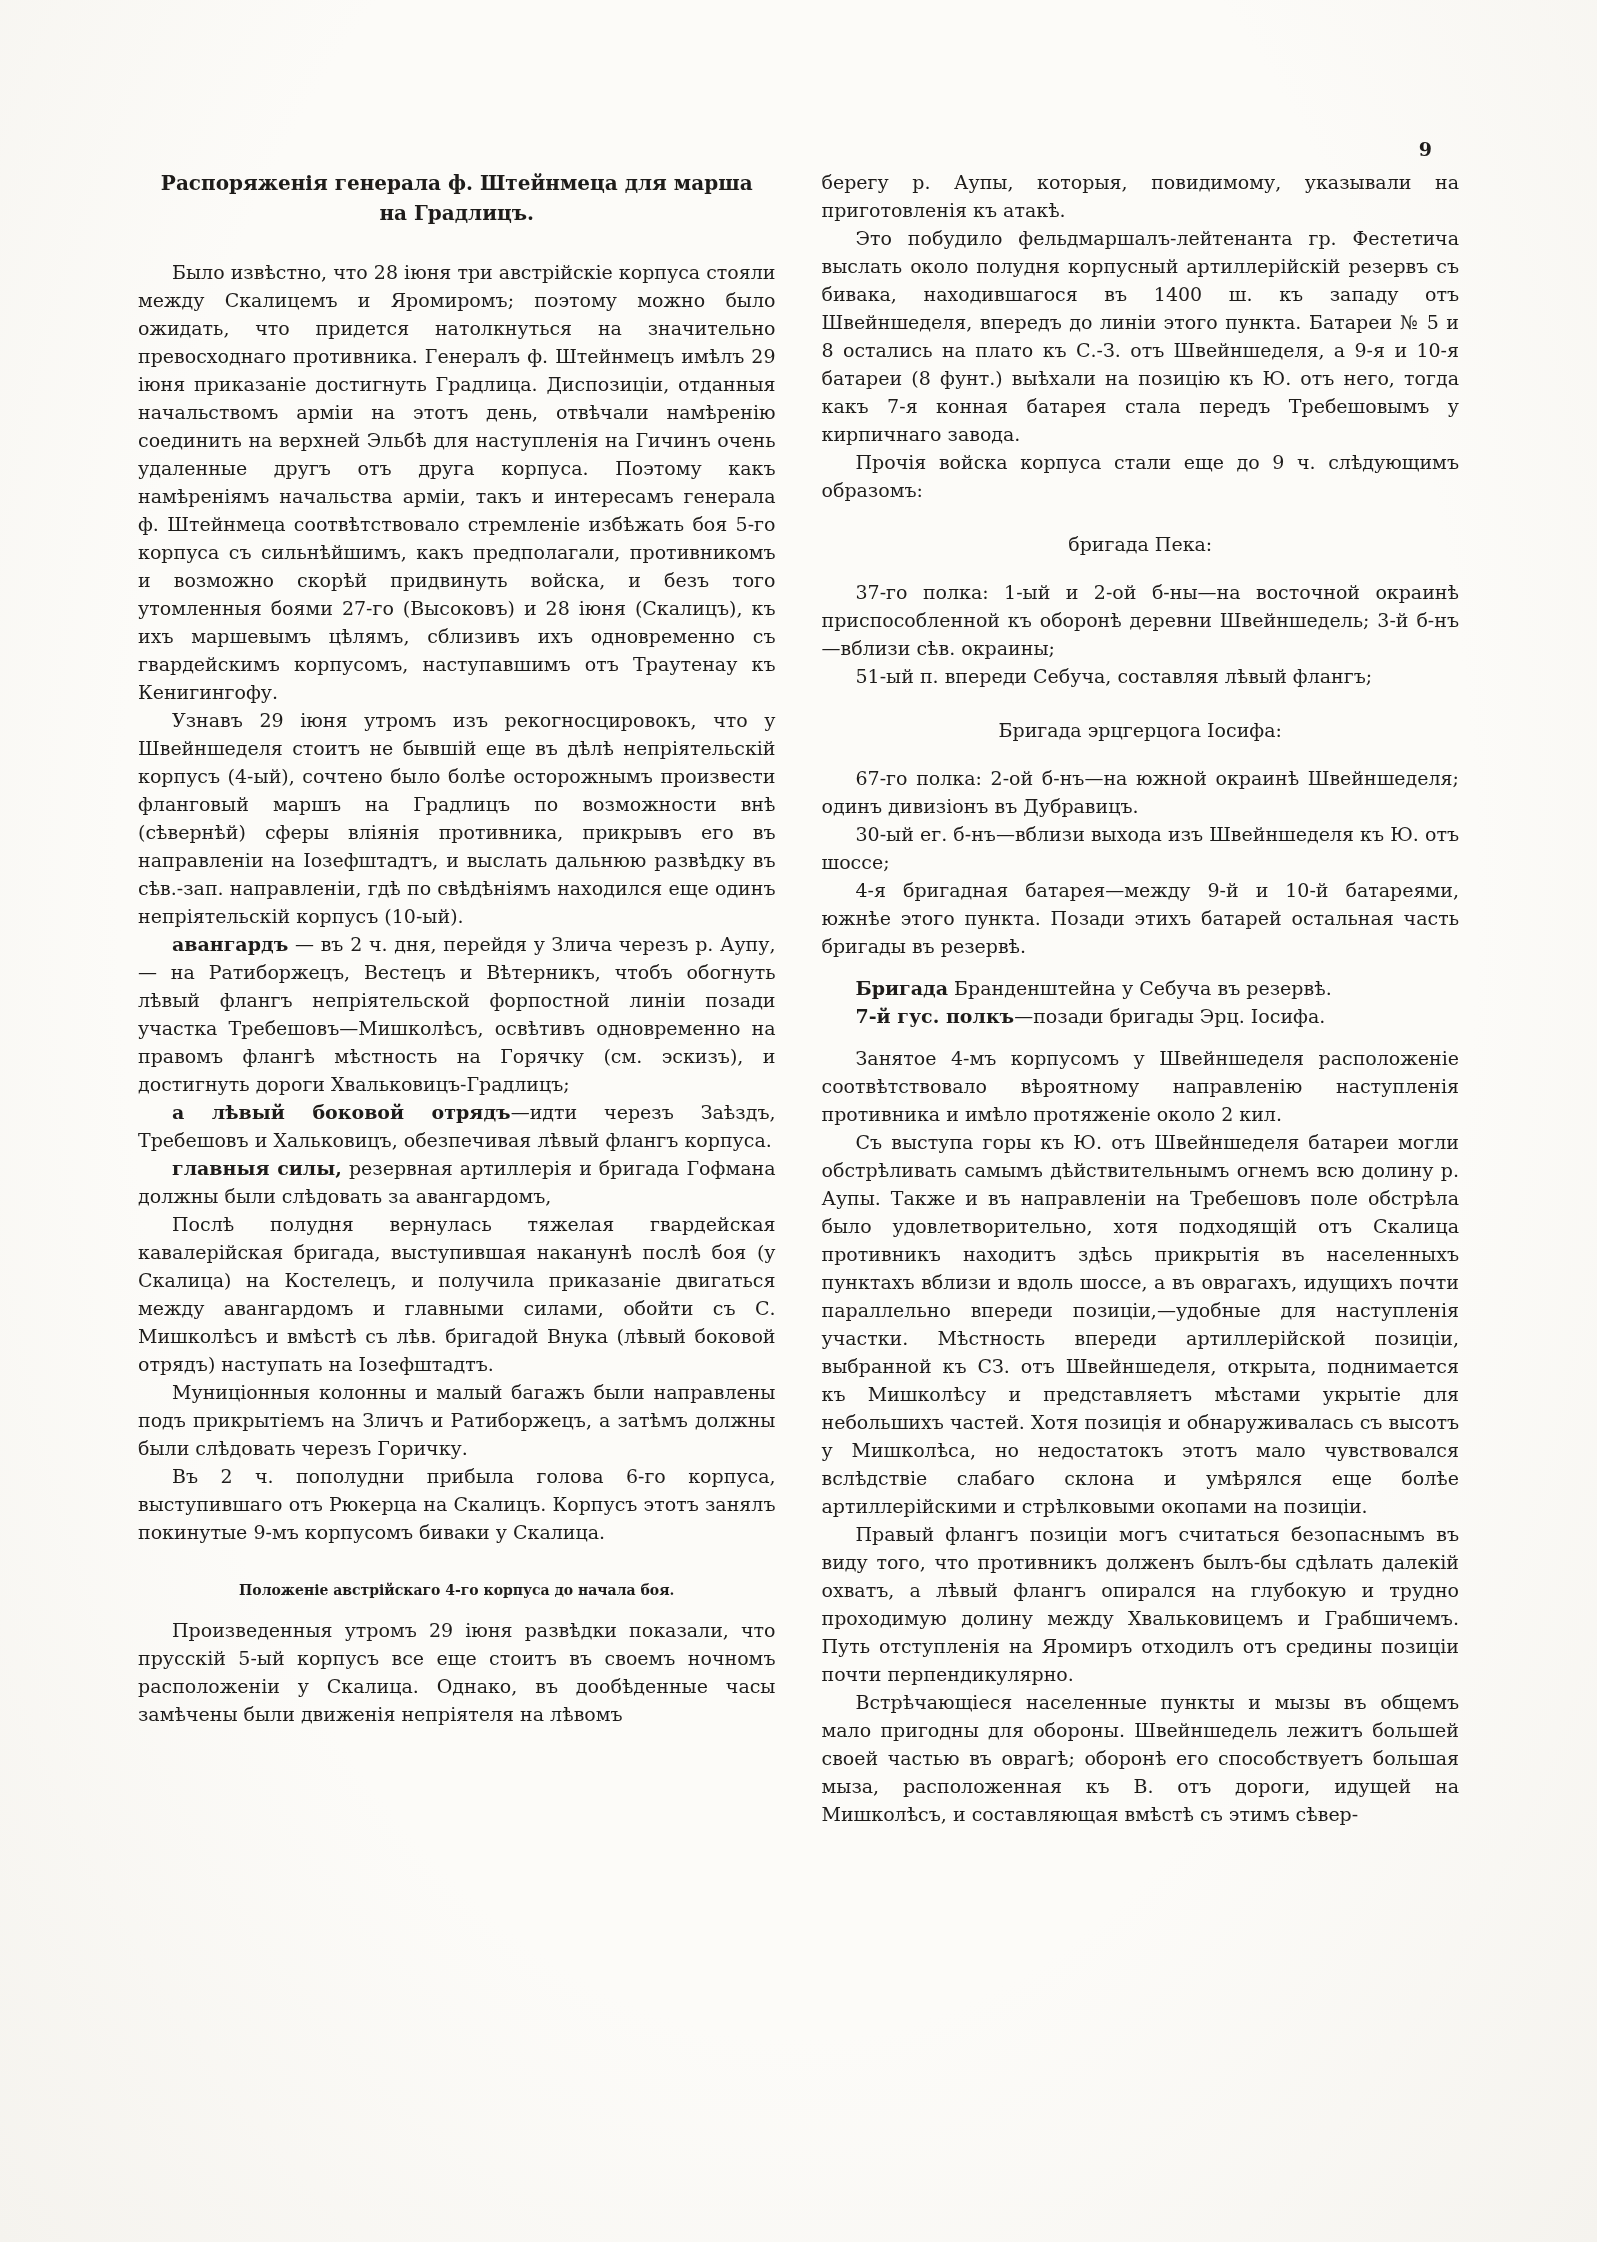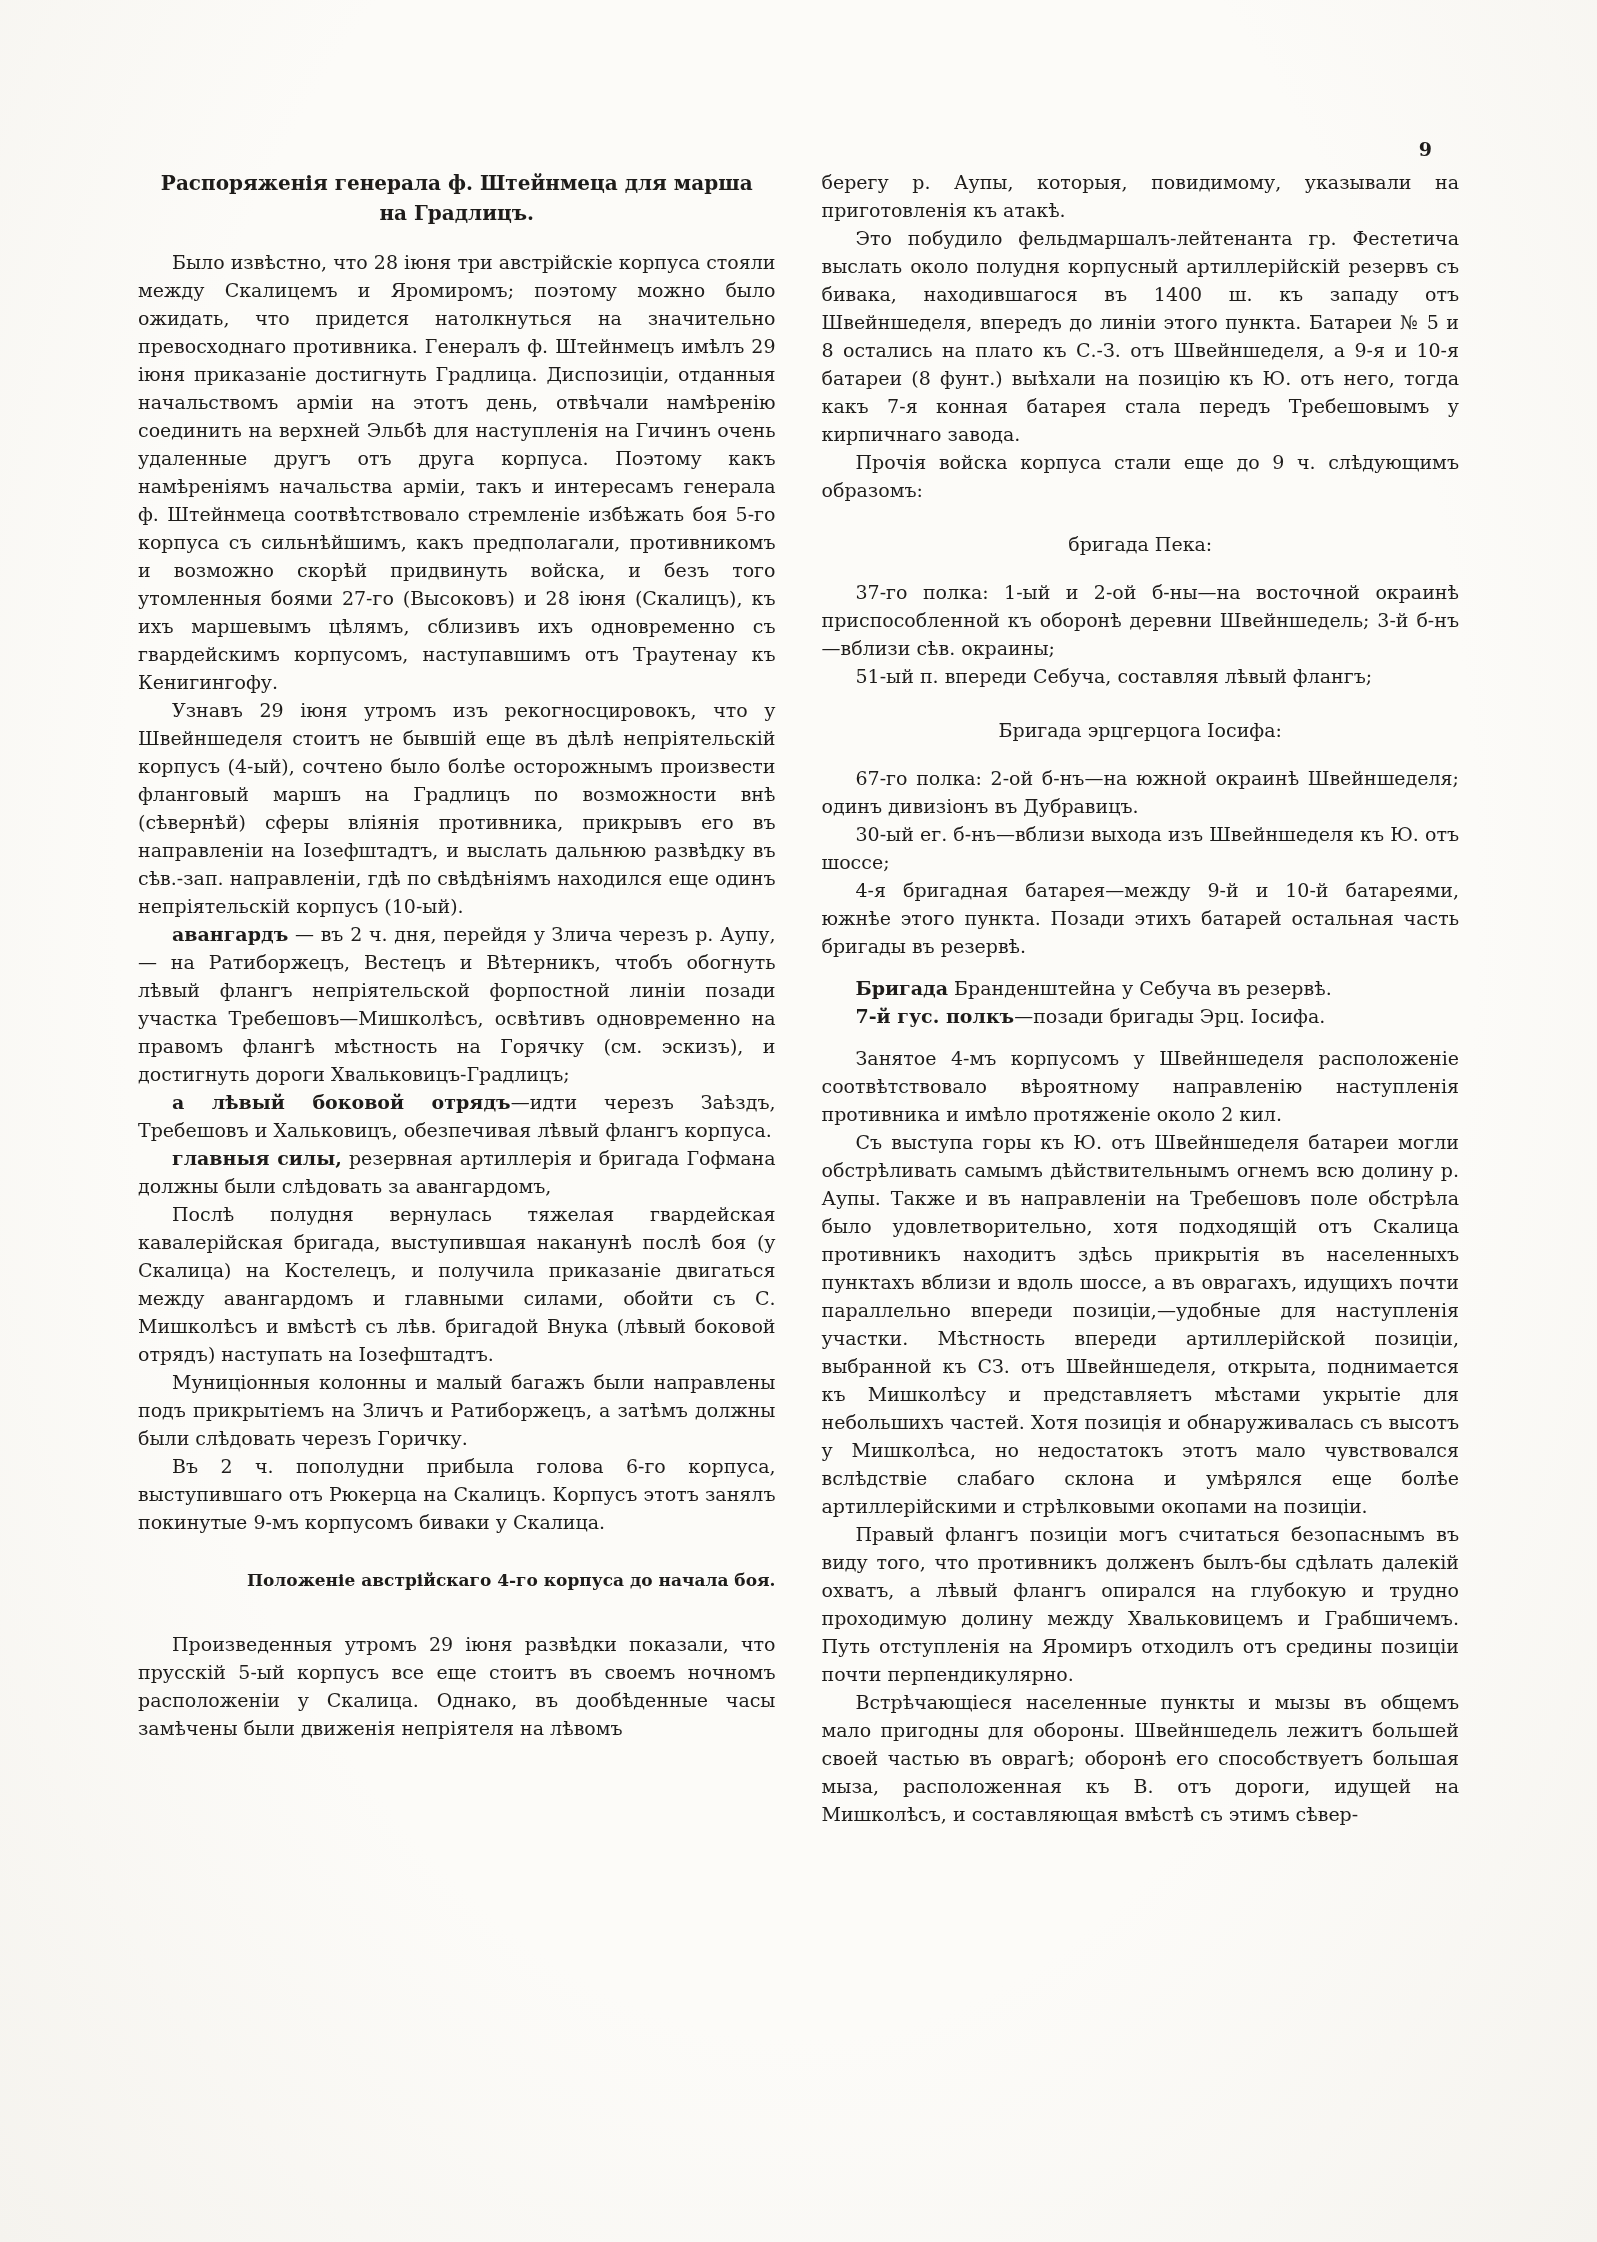--- a/index.html
+++ b/index.html
@@ -32,29 +32,29 @@
     flex: 1 1 0;
     font-size: 19px;
     line-height: 28px;
     text-align: justify;
     hyphens: auto;
   }
   .main-heading {
     font-size: 20px;
     font-weight: bold;
     text-align: center;
-    margin: 0 0 20px 0;
+    margin: 0 0 30px 0;
     line-height: 30px;
     padding: 0 10px;
   }
   .sub-heading {
-    font-size: 17px;
+    font-size: 14px;
     font-weight: bold;
-    text-align: right;
-    margin: 30px 0 36px 0;
+    text-align: center;
+    margin: 30px 0 12px 0;
     line-height: 28px;
   }
   .center-heading {
     font-size: 19px;
     font-weight: normal;
     text-align: center;
     margin: 26px 0 20px 0;
     line-height: 28px;
   }
   p.para {

